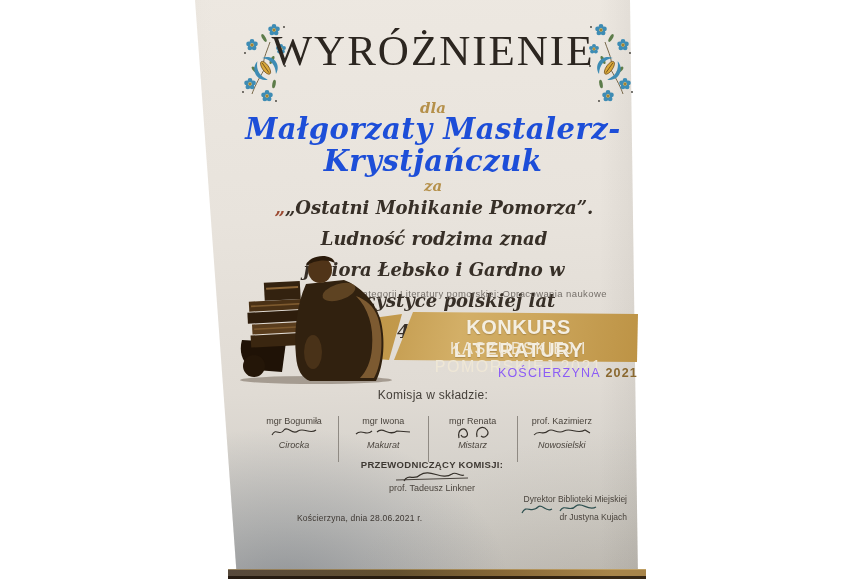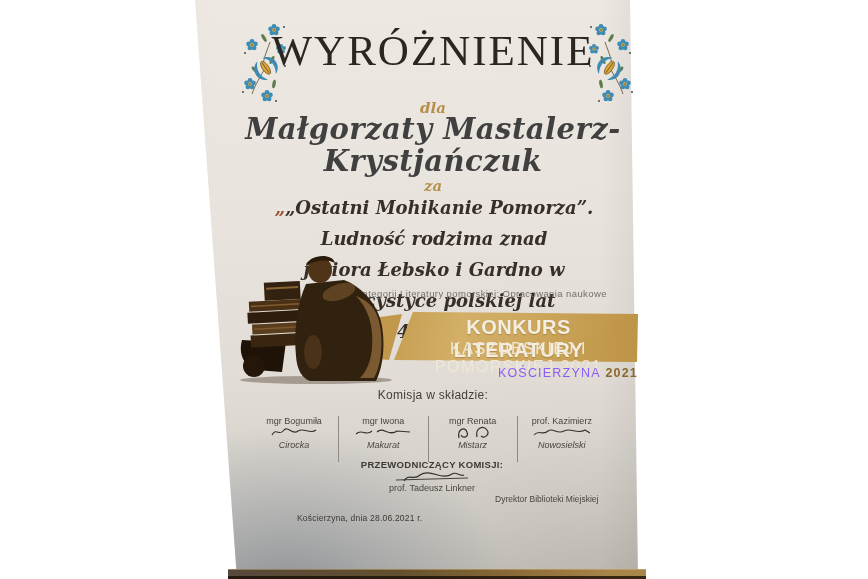--- a/index.html
+++ b/index.html
@@ -17,21 +17,21 @@
   .table-strip{position:absolute;left:228px;top:569px;width:418px;height:10px;
          background:linear-gradient(90deg,#57493c,#63502f 40%,#8a6a38 68%,#a8854a 92%);
          box-shadow:inset 0 1px 0 rgba(220,190,130,.45), inset 0 -3px 0 rgba(25,15,8,.8);}
   .abs{position:absolute;}
   .cx{position:absolute;left:233px;width:400px;text-align:center;}
   .title{font-family:"Liberation Serif",serif;font-size:43px;font-weight:500;
          color:#2c2620;letter-spacing:2px;}
   .gold-word{font-family:"DejaVu Serif",serif;font-style:italic;font-weight:700;
          font-size:15px;color:#b5904a;}
   .recipient{font-family:"DejaVu Serif",serif;font-style:italic;font-weight:700;
-         font-size:29px;line-height:32px;color:#404040;letter-spacing:.5px;}
+         font-size:29px;line-height:32px;color:#1d4ed8;letter-spacing:.5px;}
   .quote{font-family:"DejaVu Serif",serif;font-style:italic;font-weight:700;
          font-size:18px;line-height:31px;color:#372f27;}
   .qmark{color:#9c4a32;}
   .category{font-size:9.5px;color:#76706a;letter-spacing:.4px;}
   .banner-wrap{position:absolute;left:366px;top:310px;width:272px;height:52px;}
   .banner-main{position:absolute;inset:0;
          clip-path:polygon(47px 2px,272px 4px,271px 52px,28px 50px);
          background:linear-gradient(100deg,#c09749 0%,#d3af67 35%,#cda75d 60%,#bd9345 100%);}
   .banner-tri{position:absolute;inset:0;
          clip-path:polygon(0px 9px,36px 4px,23px 50px,0px 48px);
@@ -49,21 +49,21 @@
   .committee{position:absolute;left:250px;top:416px;width:356px;display:flex;}
   .member{flex:1;position:relative;text-align:center;font-size:9px;line-height:10px;
           color:#4a443d;height:46px;}
   .member + .member{border-left:1px solid #8f8a83;}
   .member .l2{margin-top:14px;font-style:italic;}
   .member svg.sig{position:absolute;left:50%;top:9px;transform:translateX(-50%);}
   .chair{position:absolute;left:330px;top:459px;width:204px;text-align:center;color:#3e3933;}
   .chair .lbl{font-size:9.5px;font-weight:700;letter-spacing:.3px;}
   .chair svg{display:block;margin:-1px auto -4px auto;}
   .chair .nm{font-size:9px;color:#4a443d;}
-  .director{position:absolute;left:495px;top:494px;width:132px;text-align:left;color:#4a443d;}
+  .director{position:absolute;left:495px;top:494px;width:132px;text-align:right;color:#4a443d;}
   .director .ttl{font-size:8.5px;}
   .director .rel{position:relative;height:20px;}
   .director svg{position:absolute;left:50%;top:-3px;transform:translateX(-50%);}
   .director .nm{position:absolute;left:0;right:0;top:8px;font-size:8.5px;}
   .date{position:absolute;left:249px;top:513px;font-size:8.5px;letter-spacing:.2px;color:#3e3833;padding-left:48px;}
   svg{overflow:visible;}
 </style>
 </head>
 <body>
 
@@ -210,18 +210,24 @@
     <div class="lbl">PRZEWODNICZĄCY KOMISJI:</div>
     <svg width="84" height="18" viewBox="0 0 84 18">
       <path d="M14,12 C18,4 24,12 30,6 C40,-1 52,12 62,5 C66,2 70,8 74,6" stroke="#35302a" stroke-width="1.2" fill="none"></path>
       <line x1="6" y1="11" x2="78" y2="9" stroke="#35302a" stroke-width="0.9"></line>
       </svg>
     <div class="nm">prof. Tadeusz Linkner</div>
   </div>
 
   <div class="director">
     <div class="ttl">Dyrektor Biblioteki Miejskiej</div>
+    <div class="rel">
+      <svg width="90" height="18" viewBox="0 0 90 18">
+        <path d="M6,12 C10,3 16,13 22,6 C26,2 30,12 36,8 M44,10 C48,2 54,12 60,5 C66,0 72,11 80,6" stroke="#2e5050" stroke-width="1.2" fill="none"></path>
+        </svg>
+      <div class="nm">dr Justyna Kujach</div>
+    </div>
   </div>
 
   <div class="date">Kościerzyna, dnia 28.06.2021 r.</div>
 
   <div class="table-strip"></div>
 </div>
 
 </body></html>

